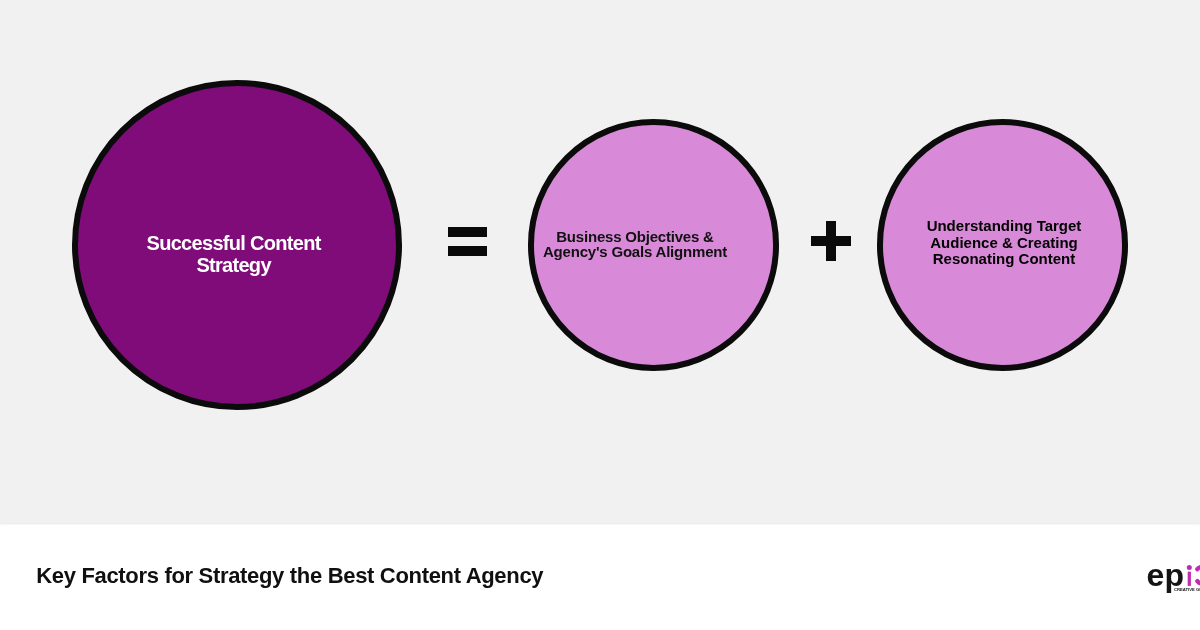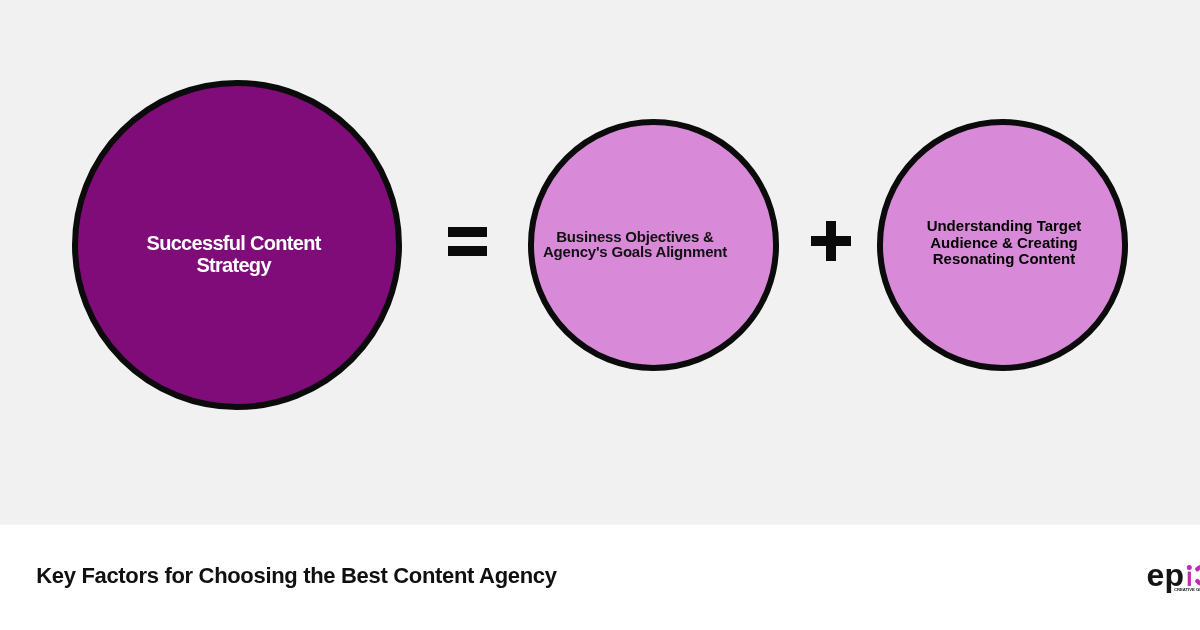--- a/index.html
+++ b/index.html
@@ -28,21 +28,21 @@
   <div class="circle c1"></div>
   <div class="circle c2"></div>
   <div class="circle c3"></div>
   <div class="ctext t1">Successful Content<br>Strategy</div>
   <div class="ctext t2">Business Objectives &amp;<br>Agency's Goals Alignment</div>
   <div class="ctext t3">Understanding Target<br>Audience &amp; Creating<br>Resonating Content</div>
   <div class="bar eqtop"></div>
   <div class="bar eqbot"></div>
   <div class="bar plush"></div>
   <div class="bar plusv"></div>
-  <div class="title">Key Factors for Choosing the Best Content Agency</div>
+  <div class="title">Key Factors for Strategy the Best Content Agency</div>
   <div class="logo">
     <svg width="80" height="45" viewBox="0 0 80 45">
       <g transform="translate(2.3,31.7)">
         <text x="-1.7" y="0" font-family="Liberation Sans, sans-serif" font-weight="bold" font-size="32" fill="#141414">ep</text>
         <g fill="#c02bb4">
           <rect x="39.4" y="-14.1" width="3.2" height="14.3"></rect>
           <circle cx="41" cy="-18.3" r="2.5"></circle>
         </g>
         <g fill="none" stroke="#c02bb4">
           <path d="M 49.04 -16.52 A 6.2 8.3 0 1 1 49.04 -4.58" stroke-width="4.3" stroke-linecap="round"></path>

